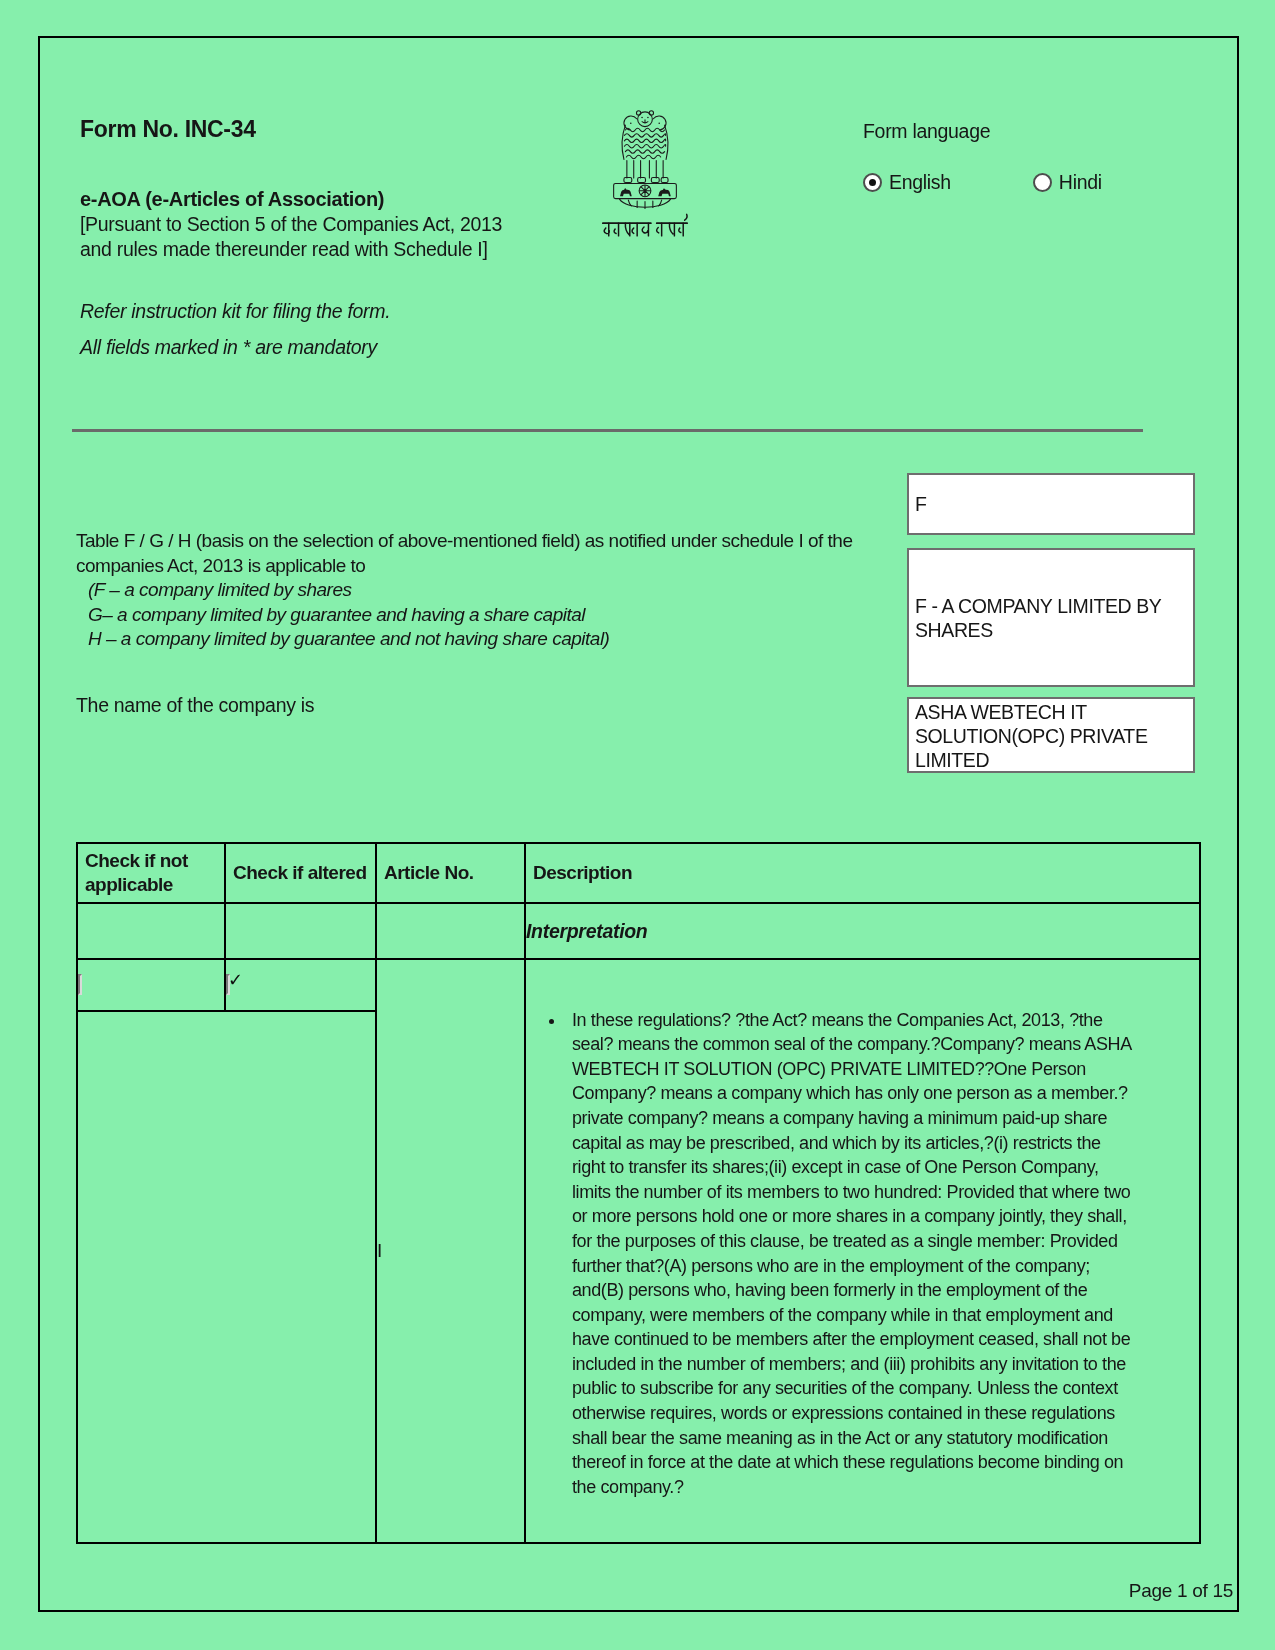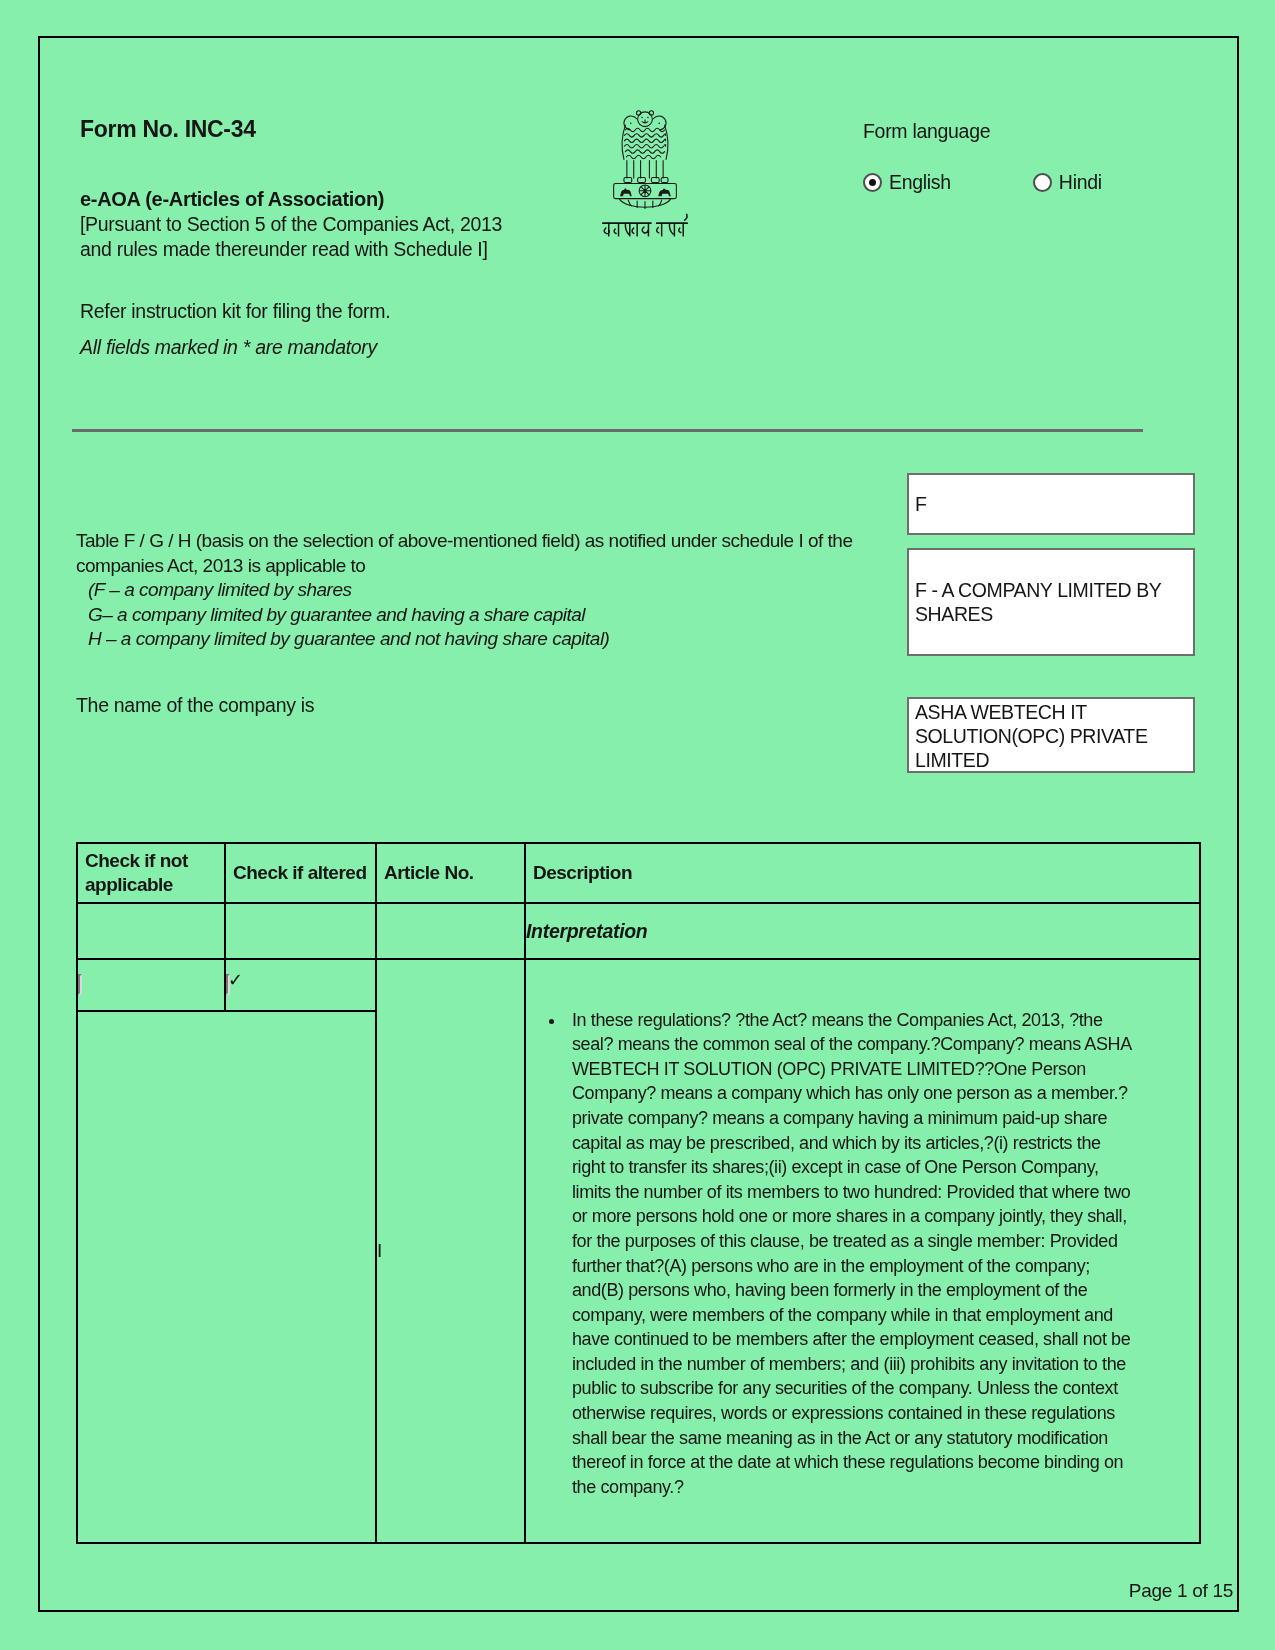--- a/index.html
+++ b/index.html
@@ -7,21 +7,21 @@
     position:relative;width:1275px;height:1650px;background:#86efac;
     font-family:"Liberation Sans","DejaVu Sans",sans-serif;
     color:#161616;letter-spacing:-0.3px;overflow:hidden;padding-left:16px;
   }
   .page-border{position:absolute;left:38px;top:36px;width:1197px;height:1572px;border:2px solid #000;}
   .abs{position:absolute;}
 
   #form-no{left:80px;top:116px;font-size:23px;font-weight:bold;}
   #form-subtitle{left:80px;top:172px;font-size:20px;font-weight:bold;margin-top:16px;}
   #pursuant{left:80px;top:212px;width:445px;font-size:19.5px;line-height:25px;}
-  #instruction1{left:80px;top:300px;font-size:19.5px;}
+  #instruction1{left:80px;top:300px;font-size:19.5px;font-style:italic;}
   #instruction2{left:80px;top:336px;font-size:19.5px;font-style:italic;}
 
   #lang-label{left:863px;top:120px;font-size:19.5px;}
   .radio-row{left:863px;top:171px;width:330px;display:flex;}
   .radio-opt{display:flex;align-items:center;gap:7px;justify-content:center;}
   .radio-opt.second{margin-left:82px;}
   .radio{width:15px;height:15px;border:2px solid #4d4d4d;border-radius:50%;background:#fff;
     display:flex;align-items:center;justify-content:center;flex:0 0 auto;}
   .radio .dot{width:7px;height:7px;border-radius:50%;background:#111;display:none;}
   .radio.selected .dot{display:block;}
@@ -32,21 +32,21 @@
   #para1{left:76px;top:455px;width:800px;font-size:19px;line-height:24px;letter-spacing:-0.4px;}
   #para1 .note{font-style:italic;}
   #para2{left:76px;top:528px;width:818px;font-size:19px;line-height:25px;letter-spacing:-0.5px;}
   #para2 .sub{font-style:italic;padding-left:12px;line-height:24.5px;}
   #company-label{left:76px;top:694px;font-size:19.5px;}
 
   .field-box{background:#fff;border:2px solid #6e6e6e;box-sizing:border-box;
     font-size:19.5px;line-height:24px;letter-spacing:-0.4px;display:flex;align-items:center;}
   .field-box .val{padding:2px 6px;}
   #box-table-applicable{left:907px;top:473px;width:288px;height:62px;}
-  #box-table-fgh{left:907px;top:548px;width:288px;height:108px;}
+  #box-table-fgh{left:907px;top:548px;width:288px;height:139px;}
   #box-company-name{left:907px;top:697px;width:288px;height:76px;align-items:flex-start;}
   #box-company-name .val{padding-top:1px;}
 
   #articles-table{left:76px;top:842px;}
   table.grid{border-collapse:collapse;table-layout:fixed;width:1123px;height:702px;}
   table.grid th,table.grid td{border:2px solid #000;padding:0;vertical-align:middle;}
   table.grid th{font-size:19px;font-weight:bold;text-align:left;padding:2px 4px 2px 7px;
     line-height:24px;letter-spacing:-0.5px;}
   th.nowrap{white-space:nowrap;}
   tr.hdr{height:60px;}

